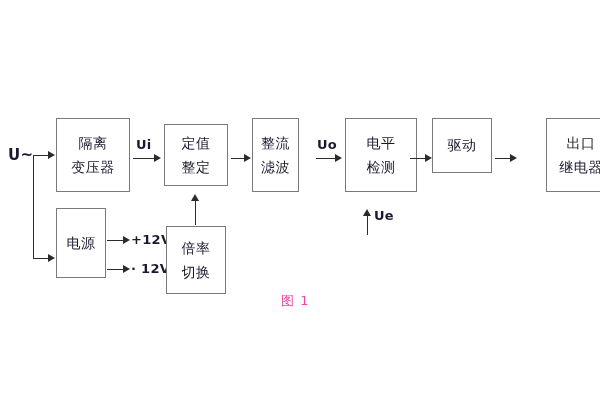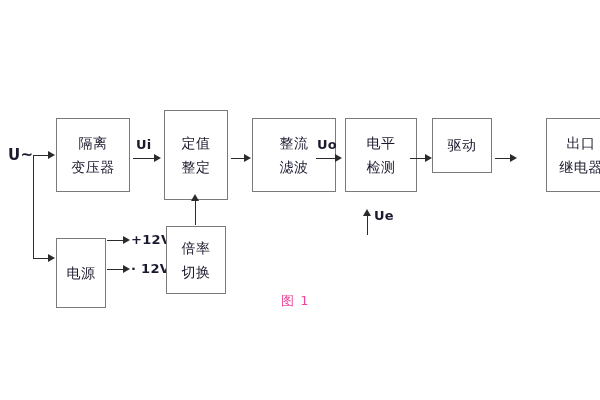--- a/index.html
+++ b/index.html
@@ -95,29 +95,29 @@
 
   <div class="block" style="left:56px; top:118px; width:74px; height:74px;">
     <span class="line">隔离</span>
     <span class="line">变压器</span>
   </div>
 
   <div class="label bold" style="left:136px; top:137px;">Ui</div>
   <div class="hline" style="left:133px; top:158px; width:22px;"></div>
   <div class="arrow-r" style="left:154px; top:153.5px;"></div>
 
-  <div class="block" style="left:164px; top:110px; width:64px; height:90px;">
+  <div class="block" style="left:164px; top:124px; width:64px; height:62px;">
     <span class="line">定值</span>
     <span class="line">整定</span>
   </div>
 
   <div class="hline" style="left:231px; top:158px; width:14px;"></div>
   <div class="arrow-r" style="left:244px; top:153.5px;"></div>
 
-  <div class="block" style="left:252px; top:118px; width:84px; height:74px;">
+  <div class="block" style="left:252px; top:118px; width:47px; height:74px;">
     <span class="line">整流</span>
     <span class="line">滤波</span>
   </div>
 
   <div class="label bold" style="left:317px; top:137px;">Uo</div>
   <div class="hline" style="left:316px; top:158px; width:20px;"></div>
   <div class="arrow-r" style="left:335px; top:153.5px;"></div>
 
   <div class="block" style="left:345px; top:118px; width:72px; height:74px;">
     <span class="line">电平</span>
@@ -132,21 +132,21 @@
   </div>
 
   <div class="hline" style="left:495px; top:158px; width:16px;"></div>
   <div class="arrow-r" style="left:510px; top:153.5px;"></div>
 
   <div class="block" style="left:518px; top:118px; width:70px; height:74px;margin-left:28px;">
     <span class="line">出口</span>
     <span class="line">继电器</span>
   </div>
 
-  <div class="block" style="left:56px; top:238px; width:50px; height:70px;">
+  <div class="block" style="left:56px; top:208px; width:50px; height:70px;">
     <span class="line">电源</span>
   </div>
 
   <div class="hline" style="left:107px; top:240px; width:17px;"></div>
   <div class="arrow-r" style="left:123px; top:235.5px;"></div>
   <div class="label bold" style="left:131px; top:232px;">+12V</div>
 
   <div class="hline" style="left:107px; top:269px; width:17px;"></div>
   <div class="arrow-r" style="left:123px; top:264.5px;"></div>
   <div class="label bold" style="left:131px; top:261px;text-align:right;">· 12V</div>

